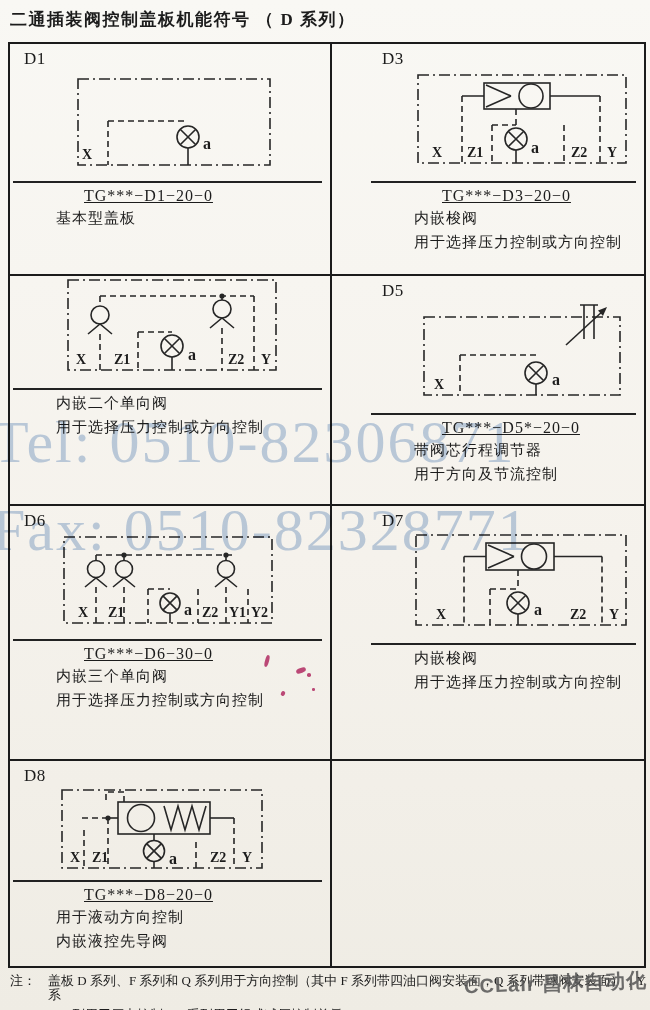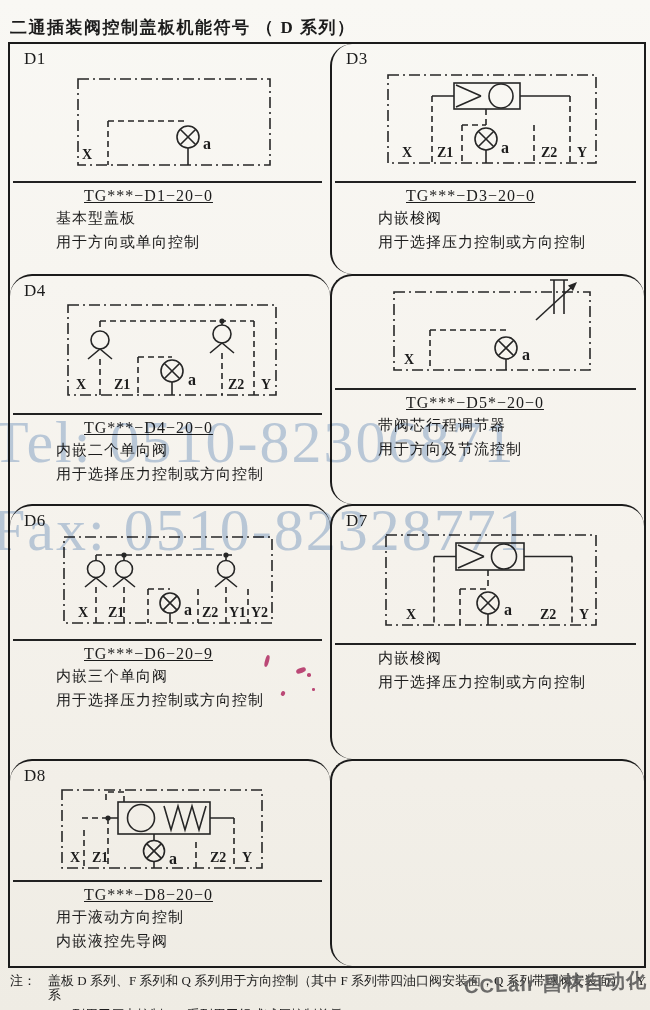--- a/index.html
+++ b/index.html
@@ -1,24 +1,24 @@
 <!DOCTYPE html>
 <html><head>
 <meta charset="utf-8">
 <style>
   html,body{margin:0;padding:0;background:#cfccc5;}
   .page{position:relative;width:650px;height:1010px;margin:0 auto;overflow:hidden;
         background:linear-gradient(180deg,#f9f8f4 0%,#f5f2ec 55%,#efece4 100%);
         font-family:"Liberation Serif", serif;color:#1c1c1c;}
-  .title{position:absolute;top:8px;left:10px;font-size:17px;font-weight:bold;letter-spacing:1.5px;margin-top:8px;}
+  .title{position:absolute;top:8px;left:10px;font-size:17px;font-weight:bold;letter-spacing:1.5px;}
   .grid{position:absolute;left:8px;top:42px;width:638px;height:926px;box-sizing:border-box;
         border:2.5px solid #1b1b1b;display:grid;grid-template-columns:320px 1fr;
         grid-template-rows:230px 230px 255px 1fr;}
-  .cell{position:relative;box-sizing:border-box;overflow:hidden;border-radius:22px;}
-  .c2{border-left:2px solid #1b1b1b;}
+  .cell{position:relative;box-sizing:border-box;overflow:hidden;}
+  .c2{border-left:2px solid #1b1b1b;padding-left:36px;}
   .rt{border-top:2px solid #1b1b1b;}
   .cell-id{font-size:17px;margin:5px 0 0 14px;letter-spacing:0.5px;}
   .schem{display:block;margin:0 auto;}
   .rule{border-top:2px solid #222;margin:2px 8px 4px 3px;}
   .code{font-size:16px;margin:1px 0 0 74px;letter-spacing:1px;text-decoration:underline;}
   .desc{font-size:15px;margin:4px 0 0 46px;letter-spacing:1px;line-height:1.3;}
   svg{stroke:#262626;fill:none;stroke-width:1.6;}
   svg text{stroke:none;fill:#1c1c1c;font-family:"Liberation Serif",serif;font-size:14px;font-weight:600;}
   svg text.pa{font-size:16px;font-weight:600;}
   .dd{stroke-dasharray:11 4 2 4;}   
@@ -57,21 +57,20 @@
           <circle cx="168" cy="68" r="11"></circle>
           <path d="M160.2,60.2 L175.8,75.8 M175.8,60.2 L160.2,75.8"></path>
           <path d="M168,79 V96"></path>
         </g>
         <text x="62" y="90">X</text>
         <text class="pa" x="183" y="80">a</text>
       </svg>
       <div class="rule"></div>
       <div class="code">TG***−D1−20−0</div>
       <div class="desc">基本型盖板</div>
-      <div class="desc">用于方向或单向控制</div>
     </div>
 
     <div class="cell c2">
       <div class="cell-id">D3</div>
       <svg class="schem" width="300" height="110" viewBox="0 0 300 110">
         <rect class="dd" x="50" y="6" width="208" height="88"></rect>
         <g>
           <rect x="116" y="14" width="66" height="26"></rect>
           <circle cx="163" cy="27" r="12"></circle>
           <path d="M118,16 L143,27 M118,38 L143,27"></path>
@@ -92,21 +91,20 @@
         <text x="203" y="88">Z2</text>
         <text x="239" y="88">Y</text>
       </svg>
       <div class="rule"></div>
       <div class="code">TG***−D3−20−0</div>
       <div class="desc">内嵌梭阀</div>
       <div class="desc">用于选择压力控制或方向控制</div>
     </div>
 
     <div class="cell rt">
-      <div class="cell-id">D4</div>
       <svg class="schem" width="300" height="110" viewBox="0 0 300 110">
         <rect class="dd" x="48" y="4" width="208" height="90"></rect>
         <path class="da" d="M80,20 H234"></path>
         <path class="da" d="M234,20 V94"></path>
         <circle class="dot" cx="202" cy="20" r="2.6"></circle>
         <g>
           <path class="da" d="M80,20 V30"></path>
           <circle cx="80" cy="39" r="9"></circle>
           <path d="M68,58 L80,48 L92,58"></path>
           <path class="da" d="M80,58 V94"></path>
@@ -123,26 +121,26 @@
           <path d="M144.2,62.2 L159.8,77.8 M159.8,62.2 L144.2,77.8"></path>
           <path d="M152,81 V94"></path>
         </g>
         <text x="56" y="88">X</text>
         <text x="94" y="88">Z1</text>
         <text class="pa" x="168" y="84">a</text>
         <text x="208" y="88">Z2</text>
         <text x="241" y="88">Y</text>
       </svg>
       <div class="rule"></div>
-      <div class="code">TG***−D4−20−0</div>
       <div class="desc">内嵌二个单向阀</div>
       <div class="desc">用于选择压力控制或方向控制</div>
     </div>
 
     <div class="cell c2 rt">
+      <div class="cell-id">D5</div>
       <svg class="schem" width="300" height="110" viewBox="0 0 300 110">
         <rect class="dd" x="56" y="16" width="196" height="78"></rect>
         <path class="da" d="M92,54 V94"></path>
         <path class="da" d="M92,54 H168"></path>
         <g>
           <circle cx="168" cy="72" r="11"></circle>
           <path d="M160.2,64.2 L175.8,79.8 M175.8,64.2 L160.2,79.8"></path>
           <path d="M168,83 V94"></path>
         </g>
         <g>
@@ -191,21 +189,21 @@
           <path d="M150,82 V92"></path>
         </g>
         <text x="58" y="86">X</text>
         <text x="88" y="86">Z1</text>
         <text class="pa" x="164" y="84">a</text>
         <text x="182" y="86">Z2</text>
         <text x="209" y="86">Y1</text>
         <text x="231" y="86">Y2</text>
       </svg>
       <div class="rule"></div>
-      <div class="code">TG***−D6−20−9</div>
+      <div class="code">TG***−D6−30−0</div>
       <div class="desc">内嵌三个单向阀</div>
       <div class="desc">用于选择压力控制或方向控制</div>
     </div>
 
     <div class="cell c2 rt">
       <div class="cell-id">D7</div>
       <svg class="schem" width="300" height="110" viewBox="0 0 300 110">
         <rect class="dd" x="48" y="4" width="210" height="90"></rect>
         <g>
           <rect x="118" y="12" width="68" height="27"></rect>

